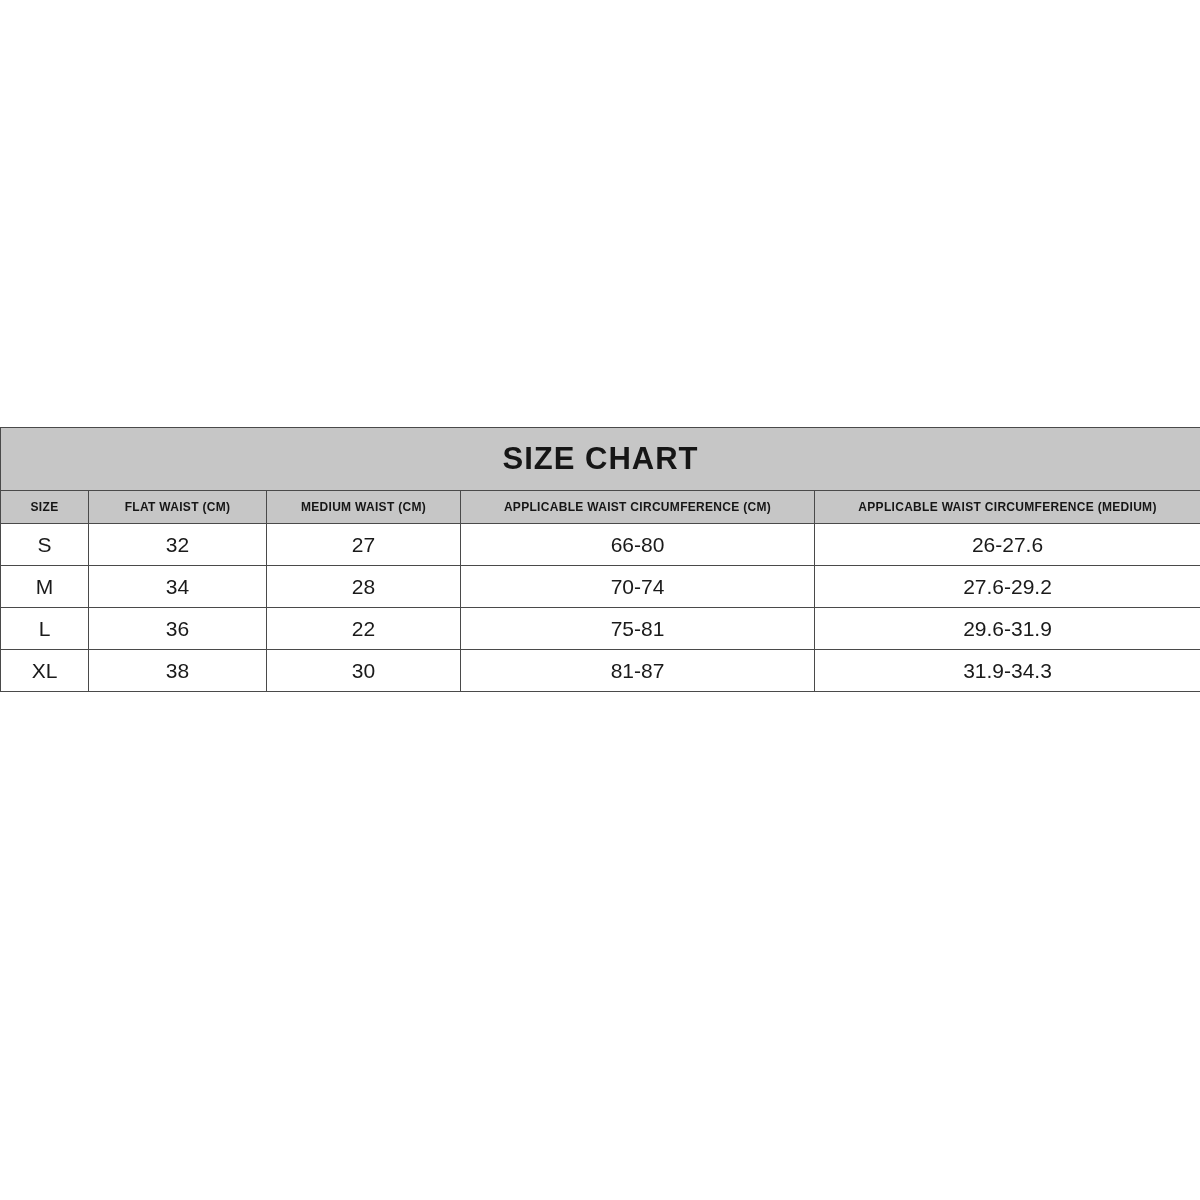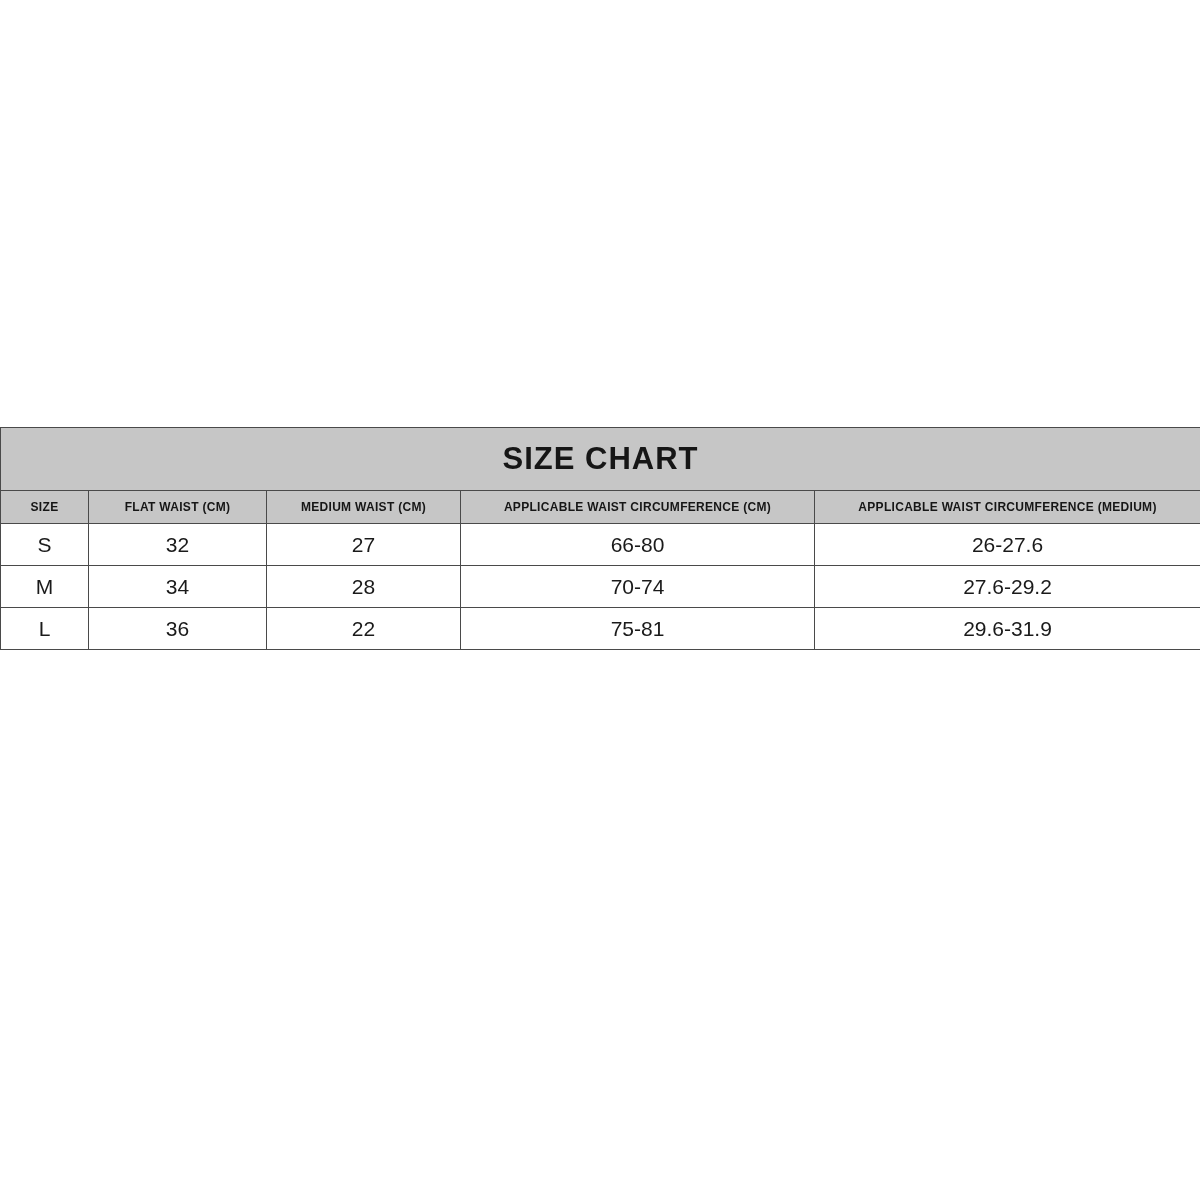--- a/index.html
+++ b/index.html
@@ -116,15 +116,22 @@
         <td>70-74</td>
         <td>27.6-29.2</td>
       </tr>
       <tr class="data-row">
         <td>L</td>
         <td>36</td>
         <td>22</td>
         <td>75-81</td>
         <td>29.6-31.9</td>
       </tr>
+      <tr class="data-row">
+        <td>XL</td>
+        <td>38</td>
+        <td>30</td>
+        <td>81-87</td>
+        <td>31.9-34.3</td>
+      </tr>
     </tbody>
   </table>
 </div>
 
 </body></html>

